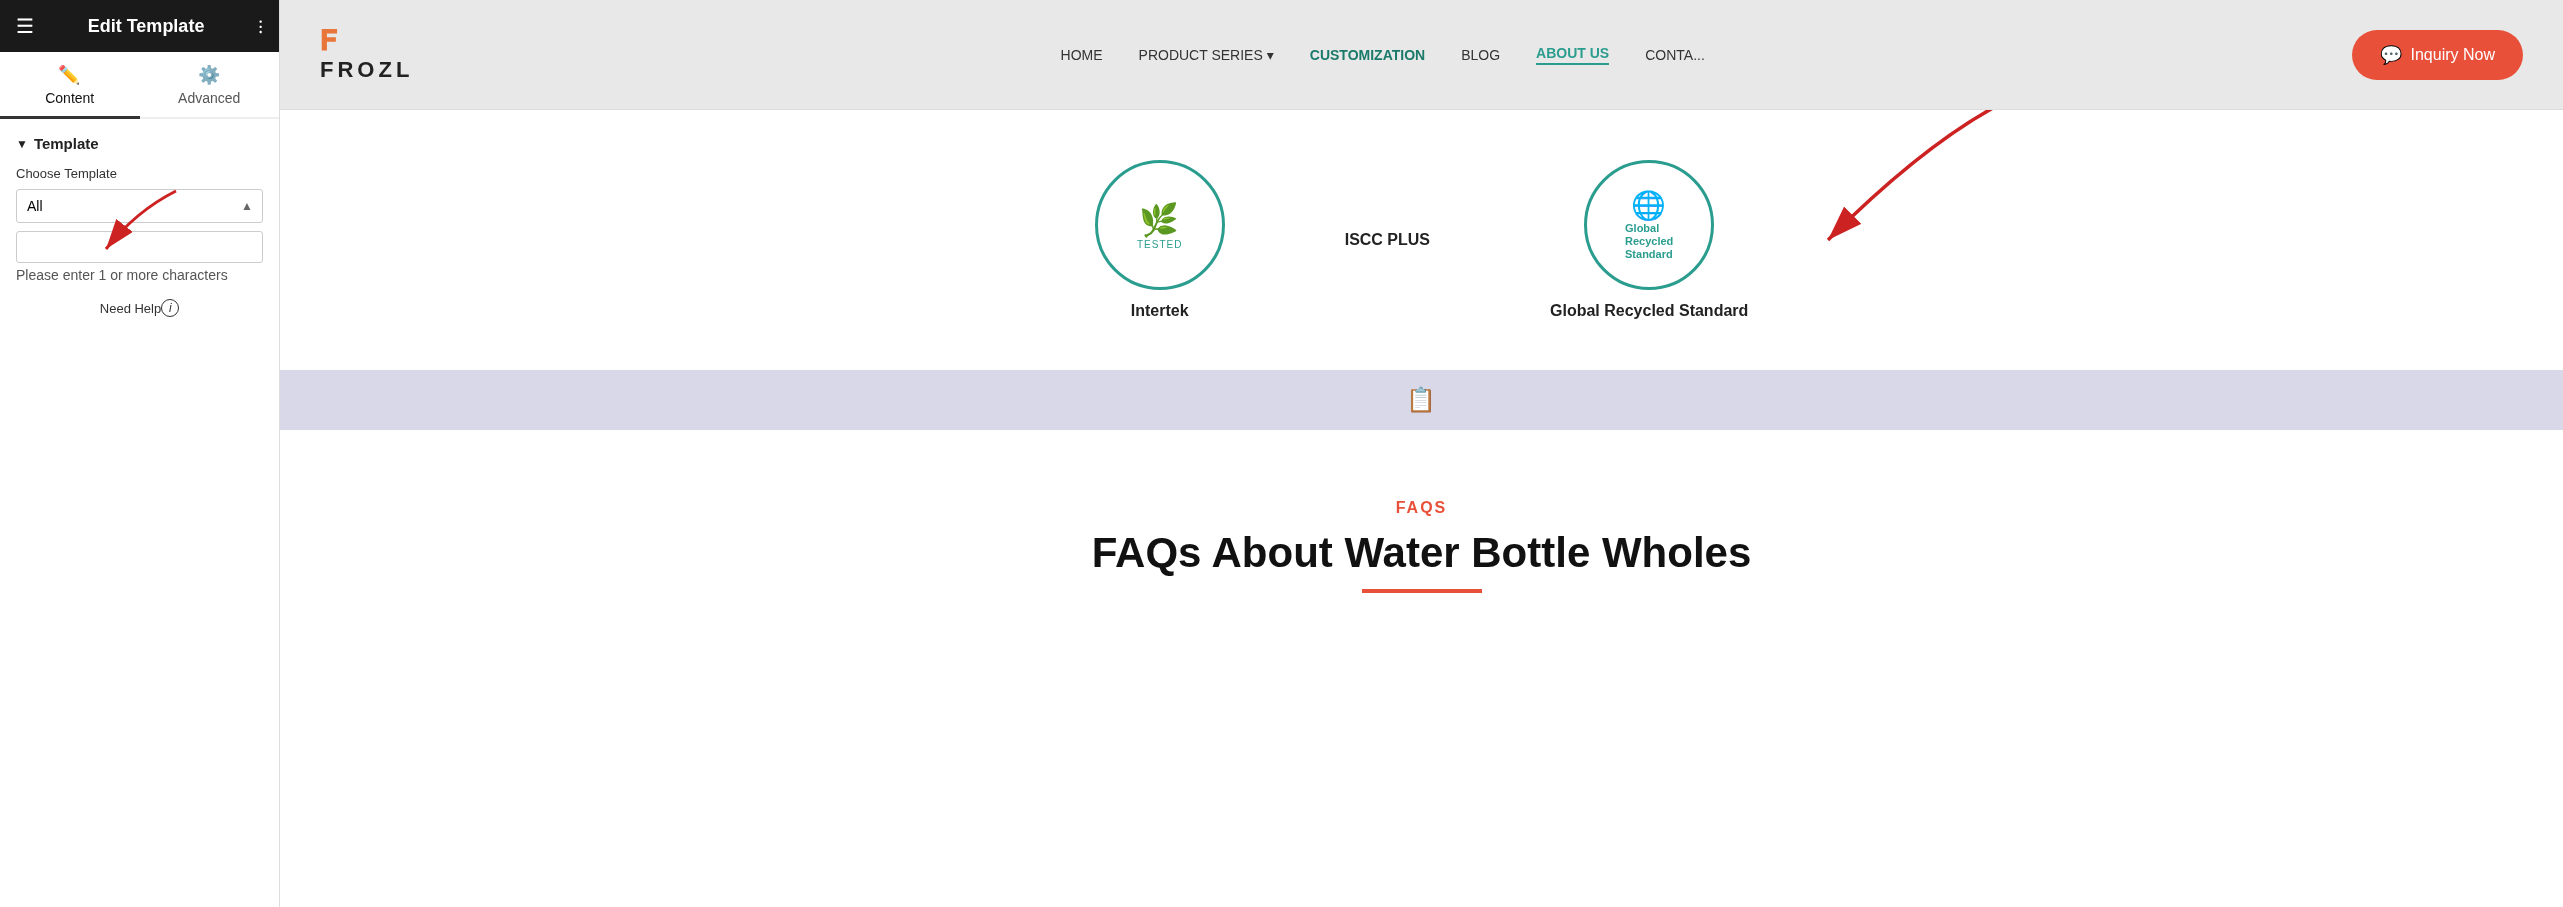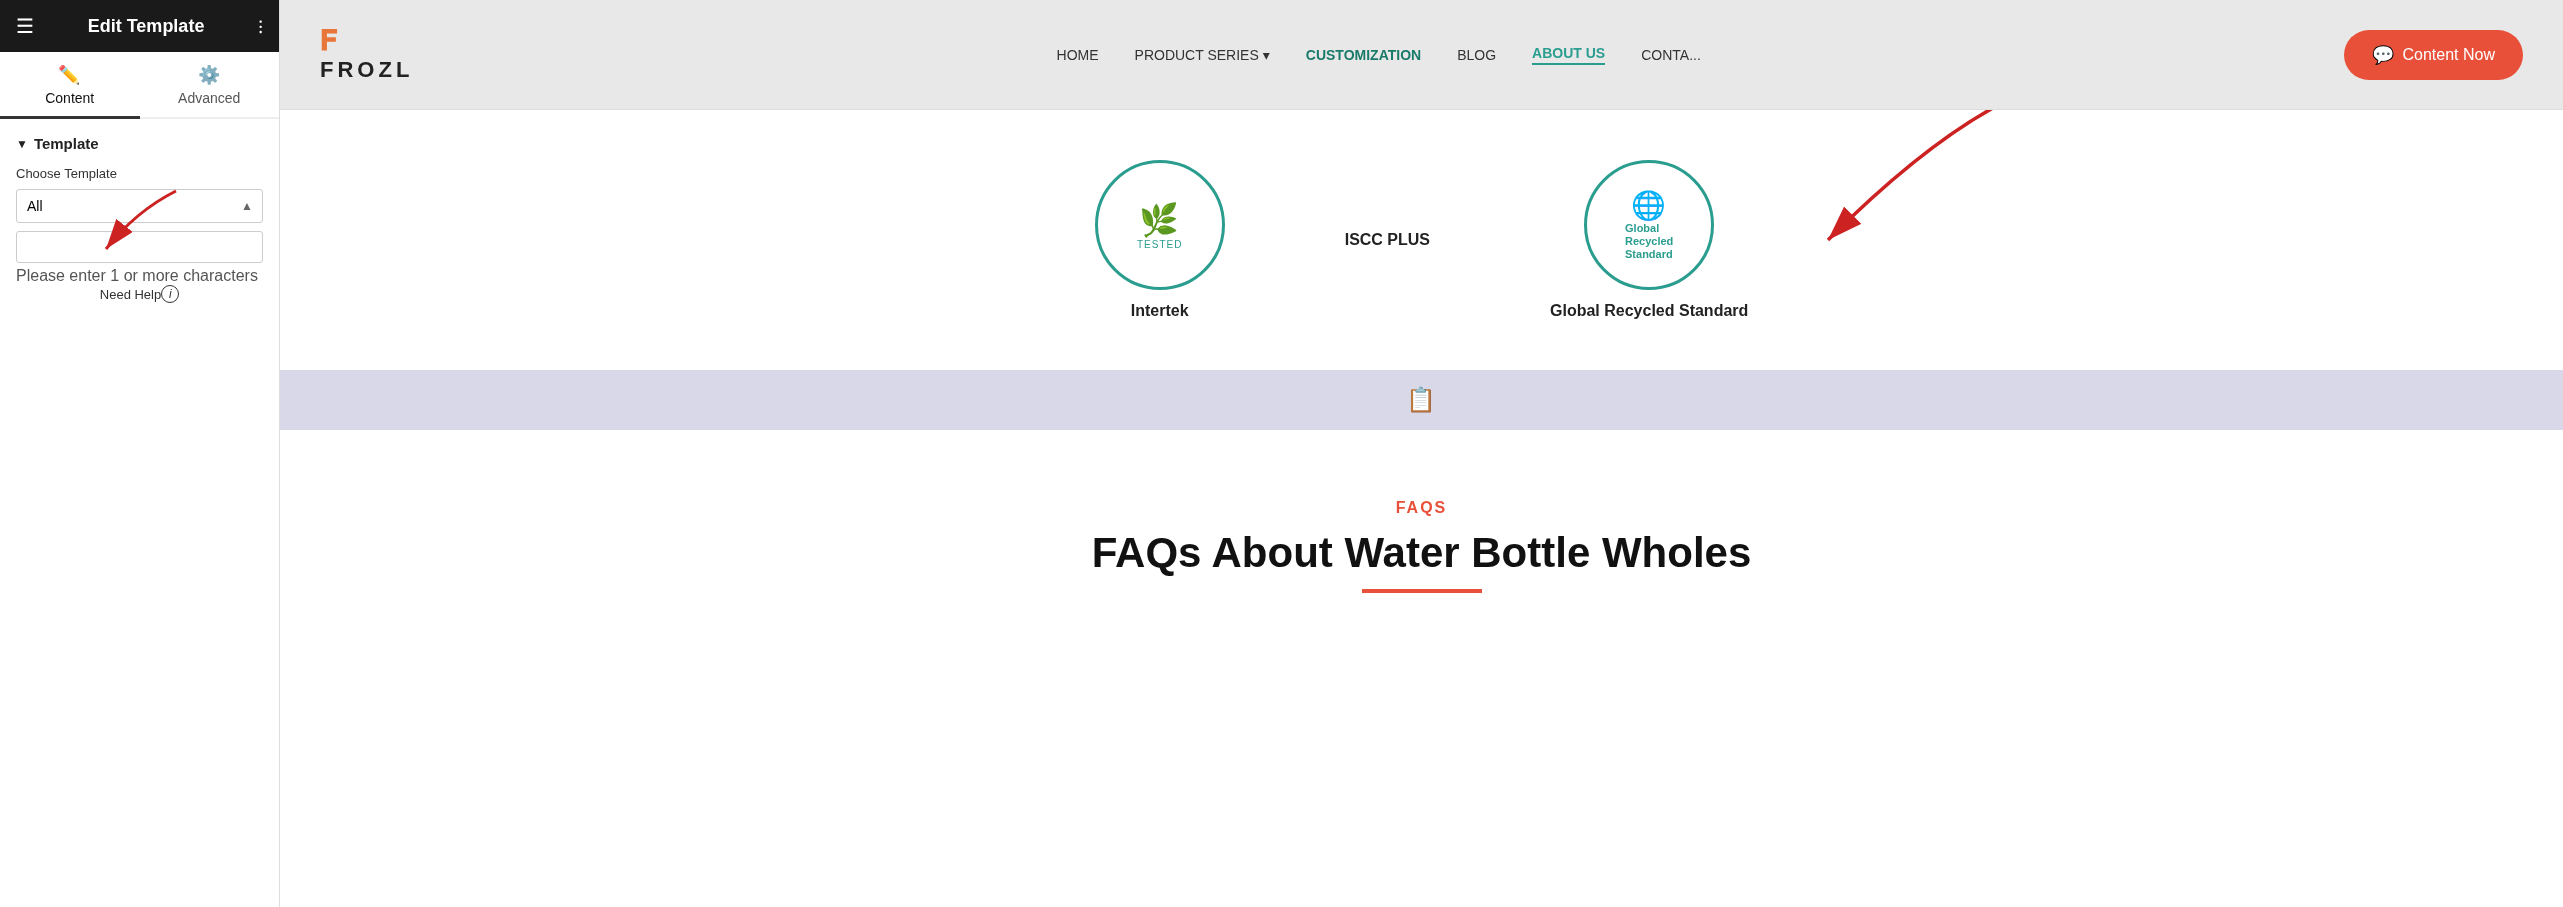--- a/index.html
+++ b/index.html
@@ -131,23 +131,23 @@
     .template-search {
       width: 100%;
       padding: 7px 10px;
       border: 1px solid #ccc;
       border-radius: 3px;
       font-size: 14px;
       outline: none;
     }
 
     .hint-text {
-      font-size: 16px;
+      font-size: 14px;
       color: #555;
-      margin-bottom: 0;
+      margin-bottom: 16px;
     }
 
     .need-help {
       display: flex;
       align-items: center;
       justify-content: center;
       font-size: 13px;
       color: #333;
       cursor: pointer;
     }
@@ -521,21 +521,21 @@
         <span>▾</span>
       </span>
       <span class="nav-item highlighted">CUSTOMIZATION</span>
       <span class="nav-item">BLOG</span>
       <span class="nav-item about-us-highlight">ABOUT US</span>
       <span class="nav-item">CONTA...</span>
     </div>
 
     <button class="inquiry-btn">
       <span class="chat-icon">💬</span>
-      <span>Content Now</span>
+      <span>Inquiry Now</span>
     </button>
   </div>
 
   <div class="site-content">
 
     <div class="certifications-section" style="position:relative;">
 
       <div class="cert-item">
         <div class="cert-circle intertek">
           <div class="intertek-inner">

